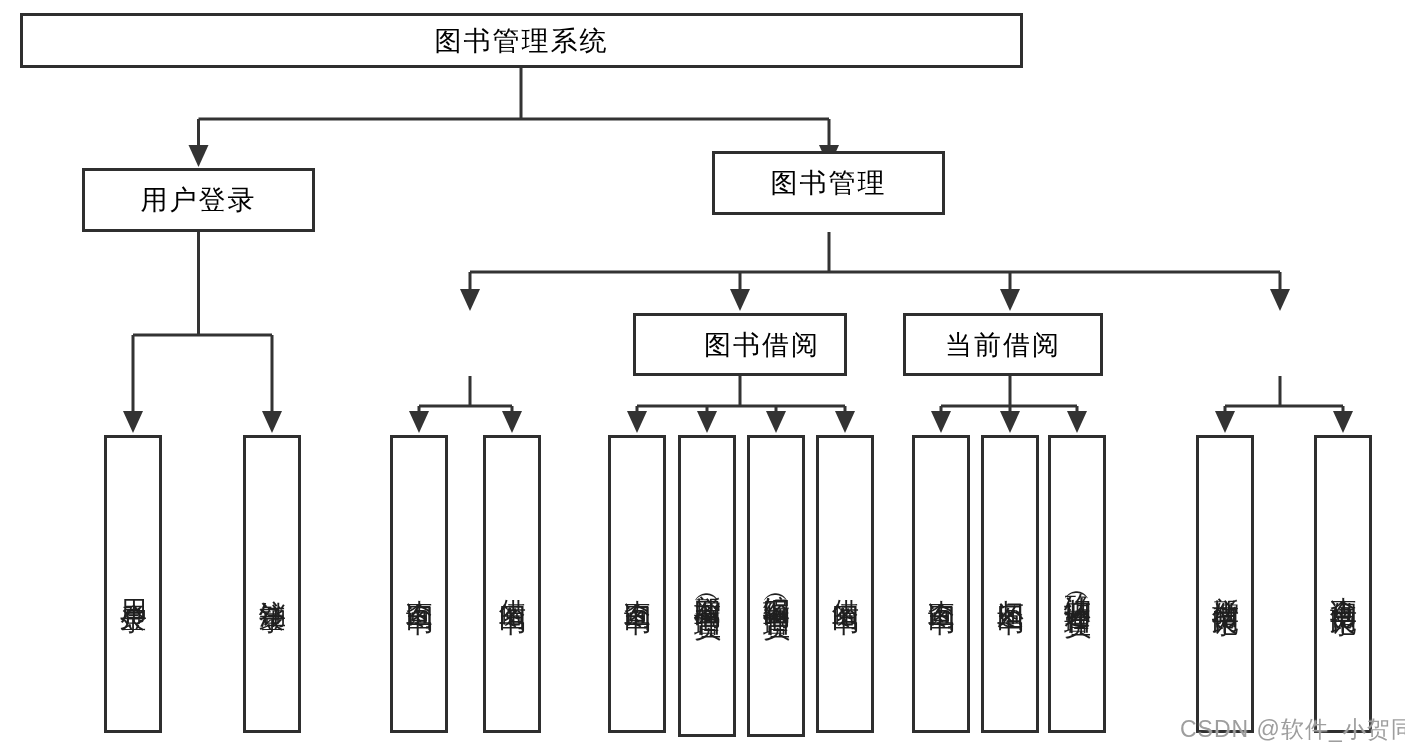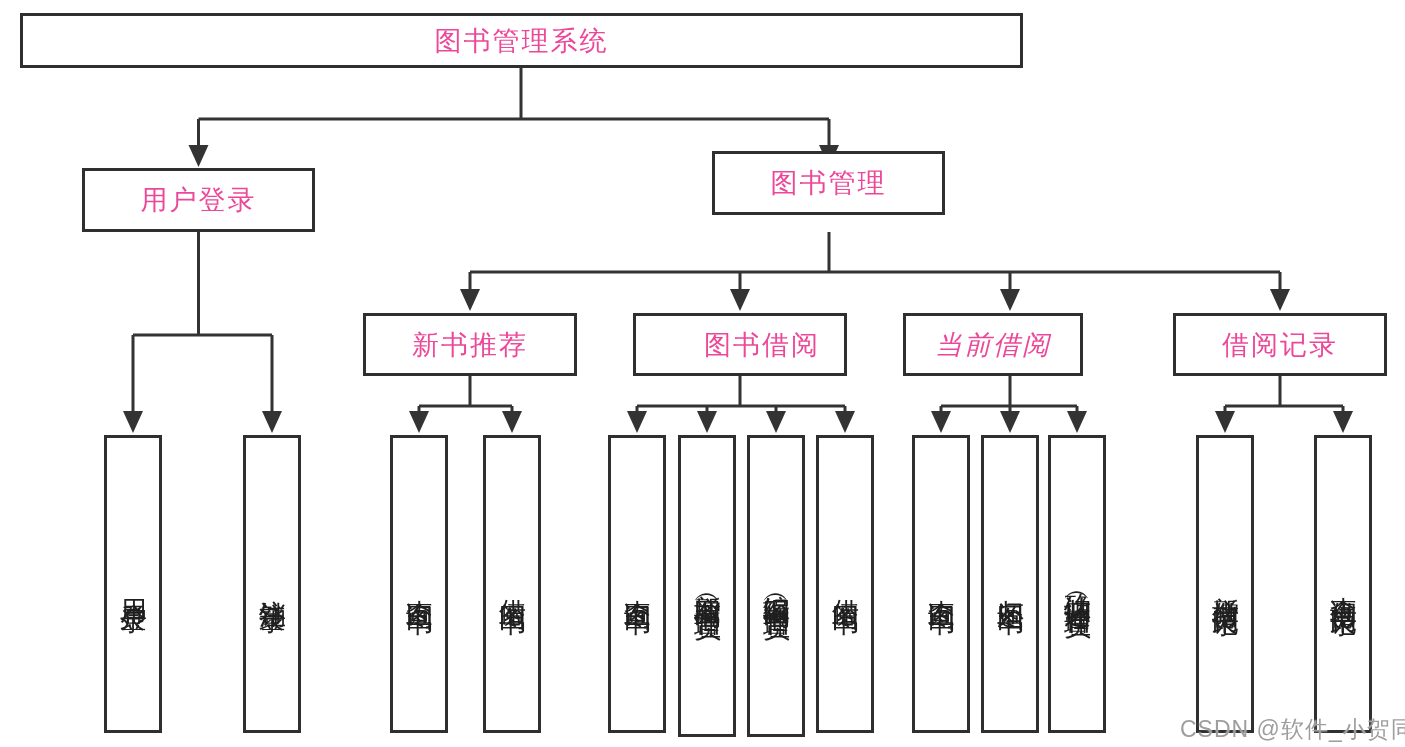--- a/index.html
+++ b/index.html
@@ -19,21 +19,21 @@
   .hbox {
     position: absolute;
     box-sizing: border-box;
     border: 3px solid #2f2f2f;
     background: #ffffff;
     display: flex;
     align-items: center;
     justify-content: center;
     font-size: 27px;
     letter-spacing: 2px;
-    color: #ec4899;
+    color: #000000;
     z-index: 2;
     white-space: nowrap;
   }
   .leaf {
     position: absolute;
     box-sizing: border-box;
     width: 58px;
     height: 298px;
     top: 435px;
     border: 3px solid #2f2f2f;
@@ -102,24 +102,22 @@
     <polygon fill="#333333" points="1067,411 1087,411 1077,433"></polygon>
     <polygon fill="#333333" points="1215,411 1235,411 1225,433"></polygon>
     <polygon fill="#333333" points="1333,411 1353,411 1343,433"></polygon>
   </svg>
 
   <div class="hbox" style="left:20px; top:13px; width:1003px; height:55px;">图书管理系统</div>
 
   <div class="hbox" style="left:82px; top:168px; width:233px; height:64px;">用户登录</div>
   <div class="hbox" style="left:712px; top:151px; width:233px; height:64px;">图书管理</div>
 
-  <div class="hbox" style="left:363px; top:313px; width:214px; height:63px;">新书推荐</div>
   <div class="hbox" style="left:633px; top:313px; width:214px; height:63px;padding-left:44px;">图书借阅</div>
-  <div class="hbox" style="left:903px; top:313px; width:180px; height:63px;font-style:italic;">当前借阅</div>
-  <div class="hbox" style="left:1173px; top:313px; width:214px; height:63px;">借阅记录</div>
+  <div class="hbox" style="left:903px; top:313px; width:200px; height:63px;">当前借阅</div>
 
   <div class="leaf" style="left:104px;">
     <span>用户登录</span>
   </div>
   <div class="leaf" style="left:243px;">
     <span>注销登录</span>
   </div>
 
   <div class="leaf" style="left:390px;">
     <span>查询图书</span>

